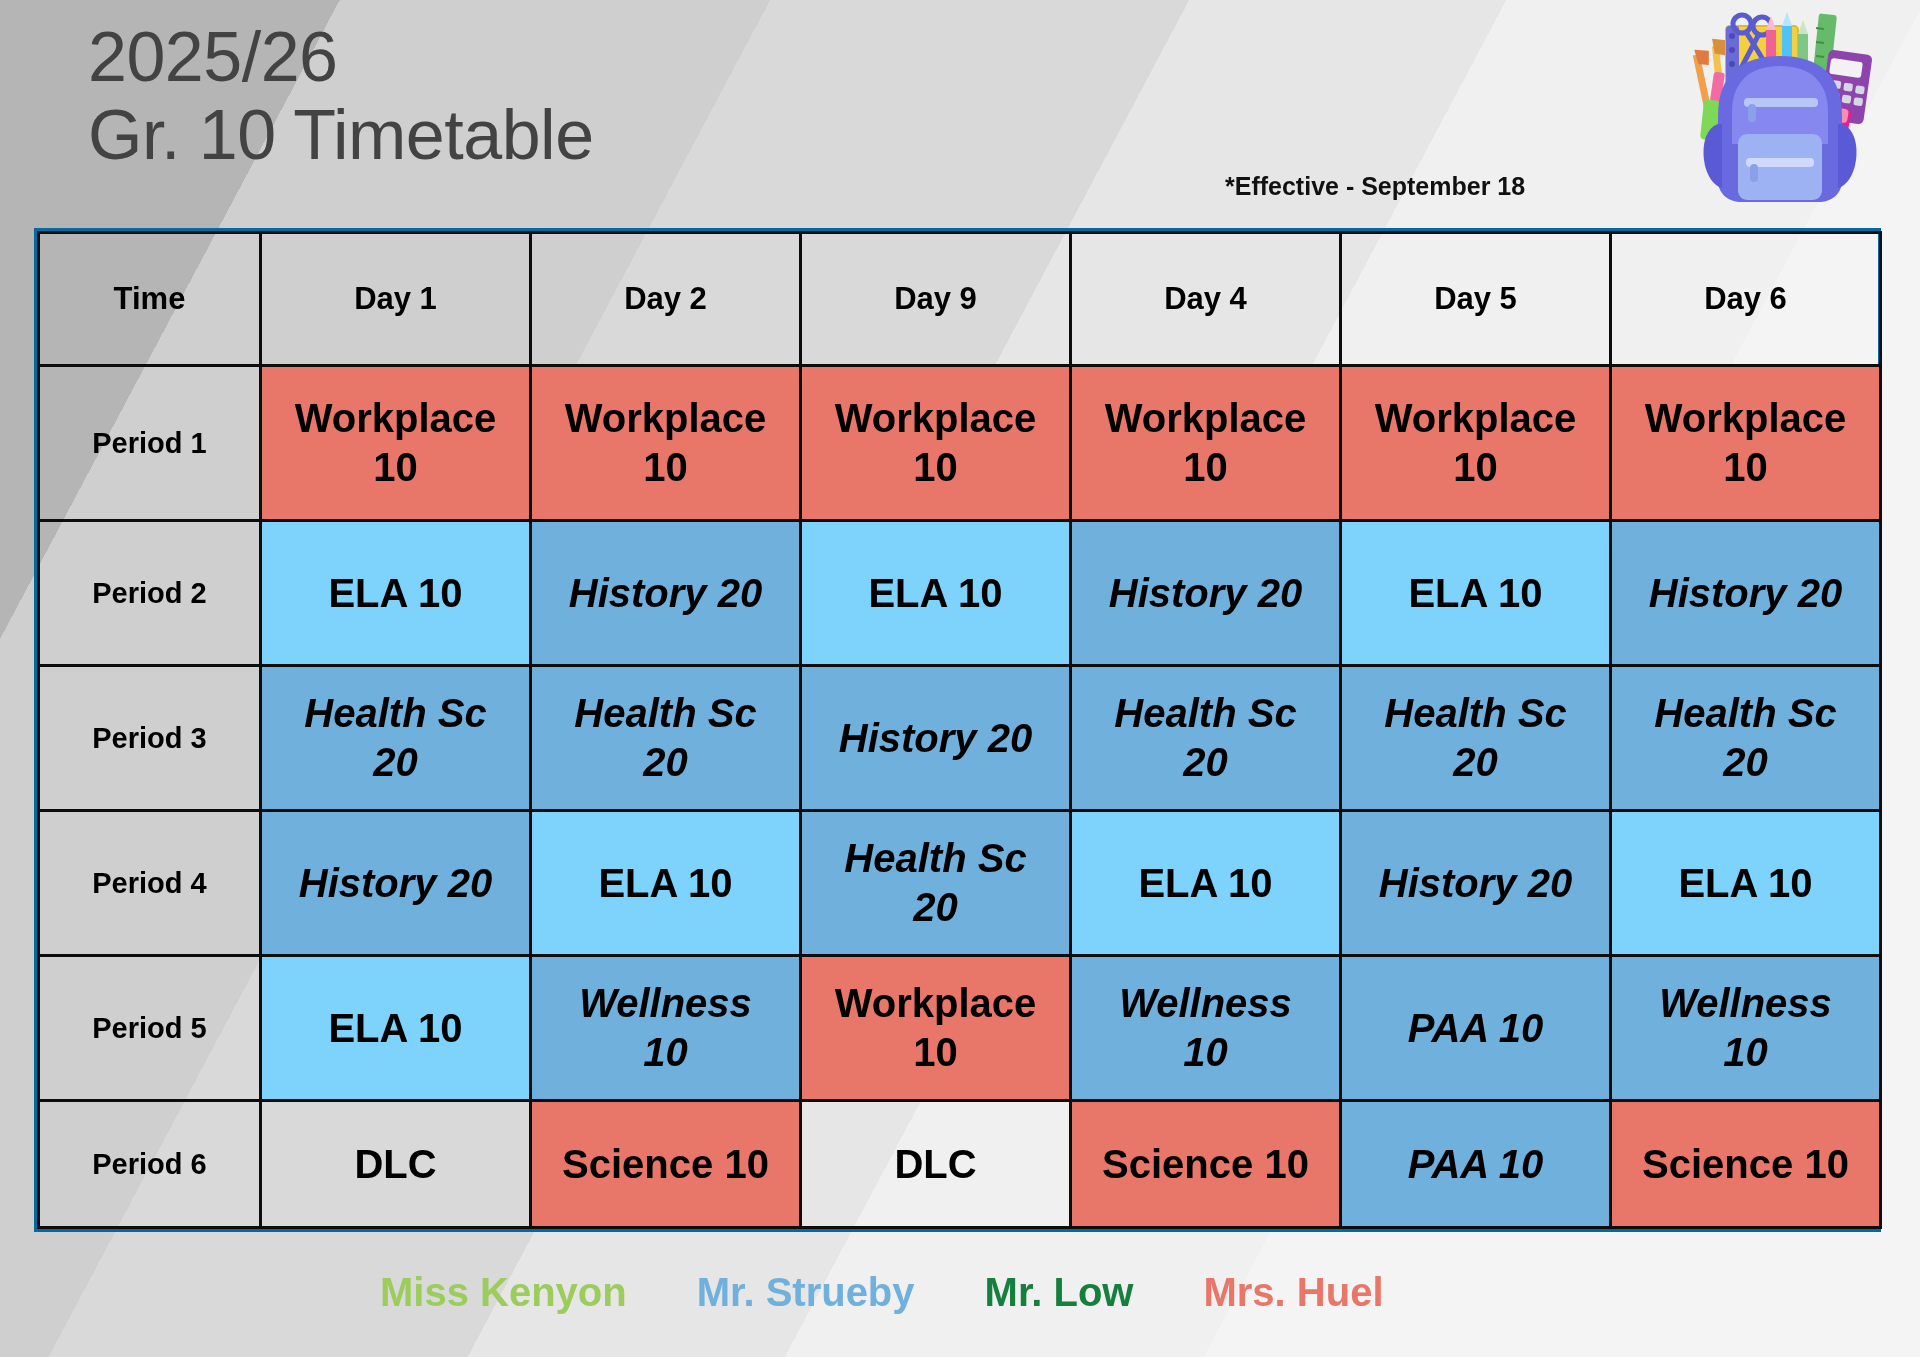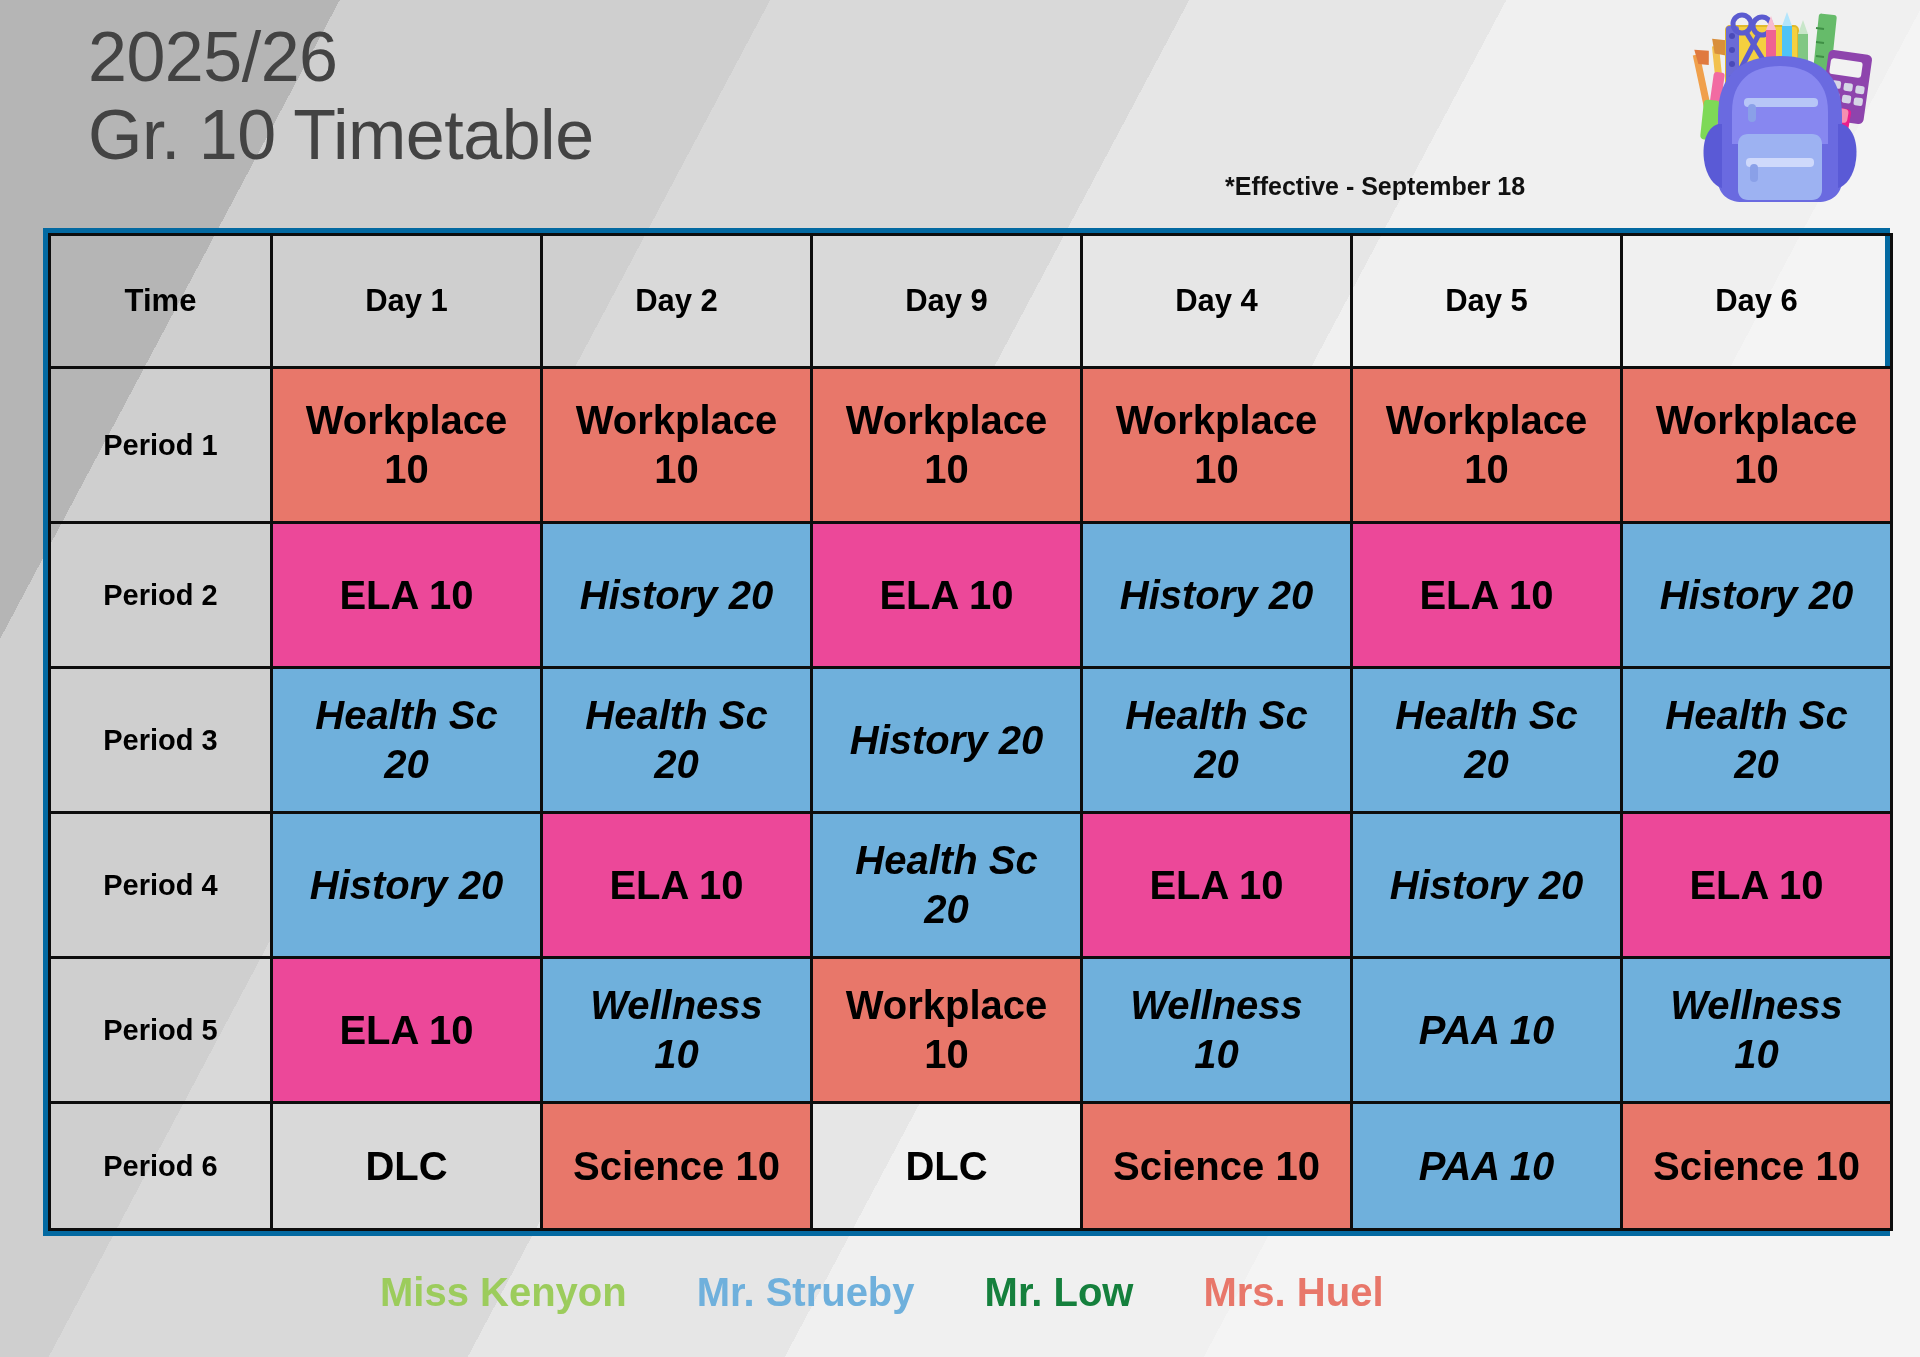--- a/index.html
+++ b/index.html
@@ -68,24 +68,24 @@
     right: 40px;
     top: 4px;
     width: 200px;
     height: 210px;
   }
   .backpack svg { display: block; width: 100%; height: 100%; }
 
   
   .grid-wrap {
     position: absolute;
-    left: 43px;
+    left: 34px;
     top: 228px;
     width: 1847px;
-    border: 5px solid #0369a1;
+    border: 3px solid #0369a1;
     box-sizing: border-box;
   }
   table.timetable {
     border-collapse: collapse;
     width: 100%;
     table-layout: fixed;
   }
   table.timetable td, table.timetable th {
     border: 3px solid #0d0d0d;
     text-align: center;
@@ -108,21 +108,21 @@
     background: transparent;
   }
   tbody td.slot {
     font-size: 40px;
     line-height: 1.22;
     height: 142px;
   }
   tbody tr.p1 td.slot, tbody tr.p1 th.rowhead { height: 152px; }
   tbody tr.p6 td.slot, tbody tr.p6 th.rowhead { height: 124px; }
 
-  .c-green  { background: #ec4899; }
+  .c-green  { background: #7dd3fc; }
   .c-blue   { background: #6fb0dc; font-style: italic; }
   .c-red    { background: #e8776a; }
   .c-none   { background: transparent; }
 
   .slot span { display: block; }
 
   
   .legend {
     position: absolute;
     left: 380px;

